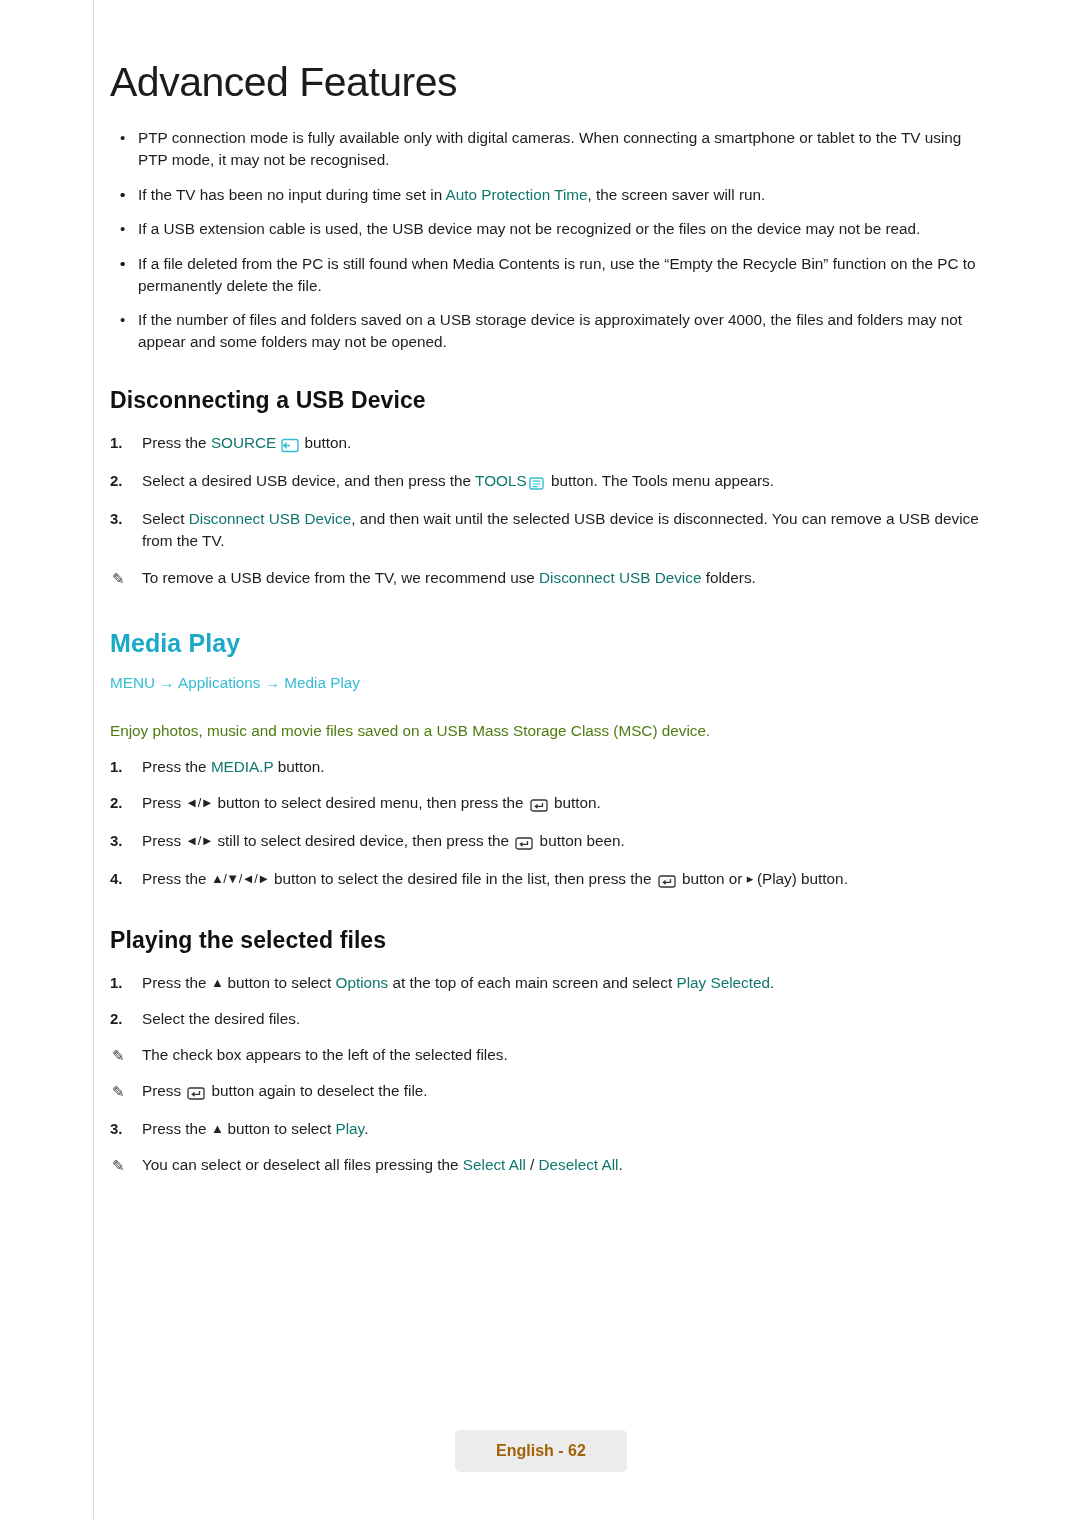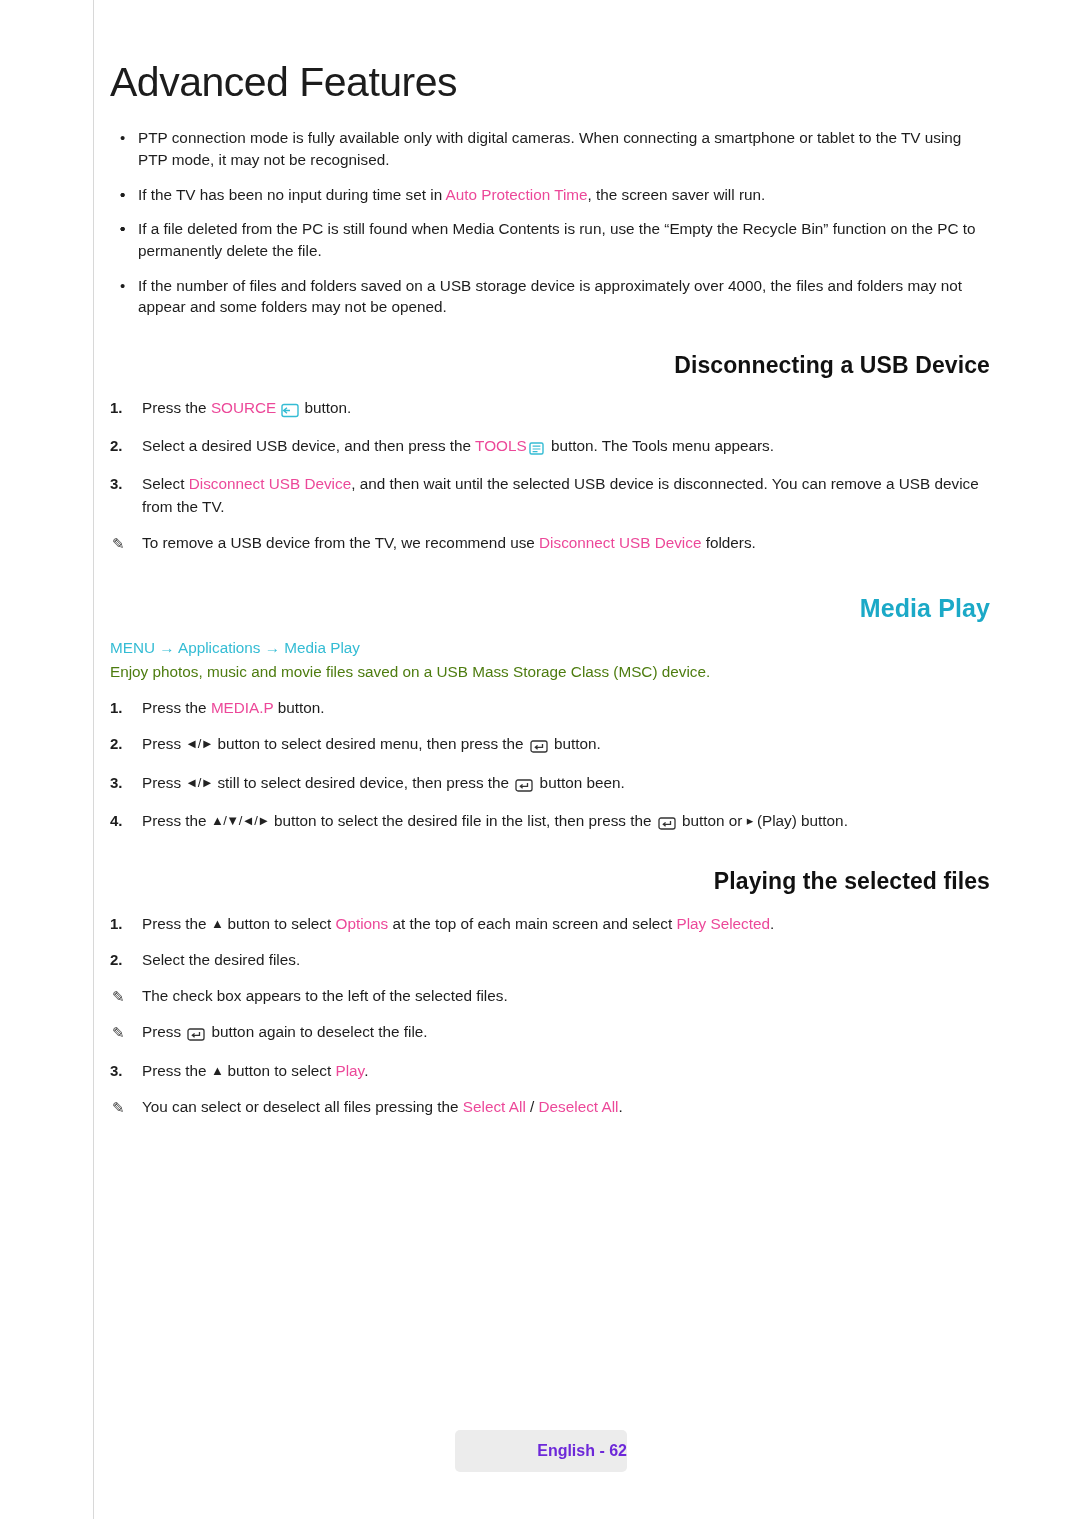--- a/index.html
+++ b/index.html
@@ -63,21 +63,20 @@
     top: 0;
     font-size: 15px;
     line-height: 1.42;
   }
   h2.sec {
     font-size: 23px;
     font-weight: bold;
     color: #111;
     margin: 34px 0 18px 0;
     letter-spacing: 0.1px;
-    text-align: right;
   }
   h2.sec.teal {
     color: #1ba9c7;
     font-size: 25px;
     margin: 40px 0 16px 0;
   }
   ol.steps {
     list-style: none;
     margin: 0;
     padding: 0;
@@ -105,32 +104,32 @@
     line-height: 1.45;
     color: #1d1d1d;
   }
   .note .pen {
     position: absolute;
     left: 2px;
     top: 1px;
     font-size: 15px;
     color: #3a3a3a;
   }
-  .teal-txt { color: #ec4899; }
+  .teal-txt { color: #0f766e; }
   .plain-line {
     font-size: 15.3px;
     line-height: 1.45;
     margin: 0 0 14px 0;
     padding-left: 0;
     color: #4d7c0f;
   }
   .menupath {
     font-size: 15.3px;
     color: #34bcd4;
-    margin: 0 0 4px 0;
+    margin: 0 0 28px 0;
   }
   .menupath .arrow { color: #34bcd4; }
 
   
   .key {
     display: inline-block;
     vertical-align: -2px;
     margin: 0 1px;
   }
   svg.gl { display: inline-block; vertical-align: -3px; }
@@ -147,43 +146,43 @@
     position: absolute;
     left: 455px;
     top: 1430px;
     width: 172px;
     height: 42px;
     background: #ececec;
     border-radius: 5px;
   }
   .footer span {
     display: block;
-    text-align: right;
+    text-align: center;
     line-height: 42px;
     font-size: 16px;
     font-weight: bold;
-    color: #6d28d9;
+    color: #a16207;
   }
 </style>
 </head>
 <body>
 
 <div class="page">
 
   <div class="left-rule"></div>
 
   <div class="content">
 
     <h1 class="page-title">Advanced Features</h1>
 
     <ul class="bullets">
       <li><span class="b">•</span><span>PTP connection mode is fully available only with digital cameras. When connecting a smartphone or tablet to the TV using PTP mode, it may not be recognised.</span></li>
       <li><span class="b">•</span></li>
       <li><span class="b">•</span><span>If the TV has been no input during time set in </span><span class="teal-txt">Auto Protection Time</span><span>, the screen saver will run.</span></li>
-      <li><span class="b">•</span></li>
+      <li><span class="b">•</span><span>If a USB extension cable is used, the USB device may not be recognized or the files on the device may not be read.</span></li>
       <li><span class="b">•</span></li>
       <li><span class="b">•</span><span>If a file deleted from the PC is still found when Media Contents is run, use the “Empty the Recycle Bin” function on the PC to permanently delete the file.</span></li>
       <li><span class="b">•</span><span>If the number of files and folders saved on a USB storage device is approximately over 4000, the files and folders may not appear and some folders may not be opened.</span></li>
     </ul>
 
     <h2 class="sec">Disconnecting a USB Device</h2>
 
     <ol class="steps">
       <li>
         <span class="num">1.</span>

